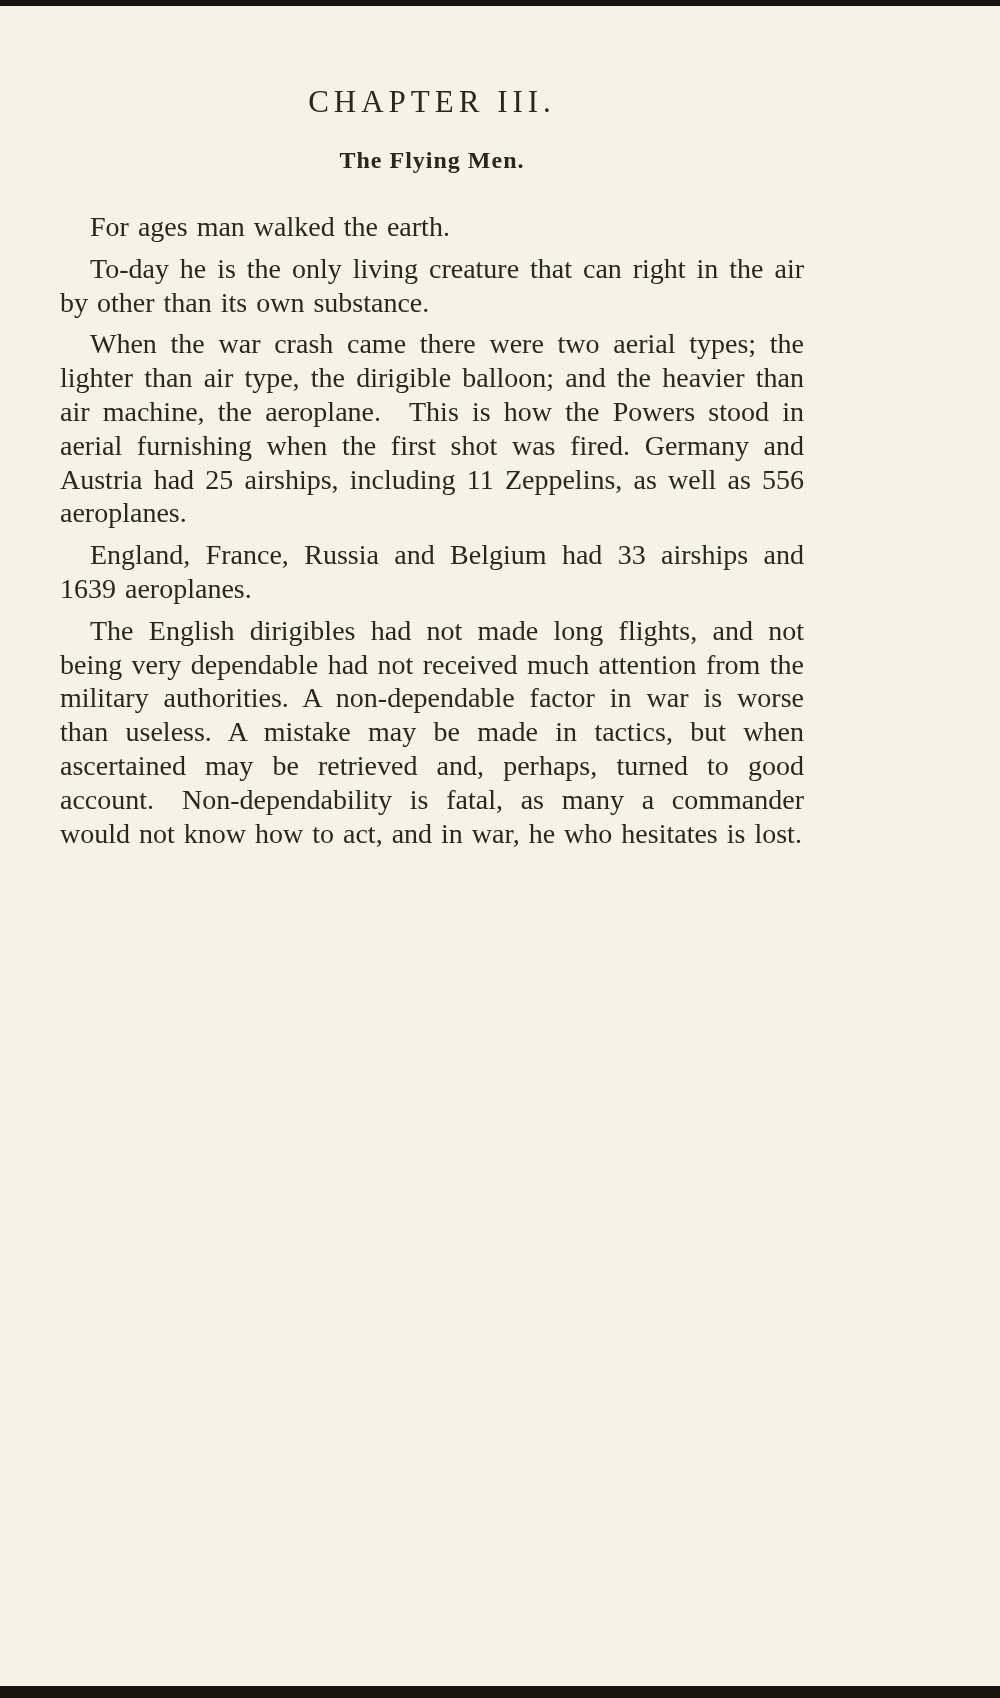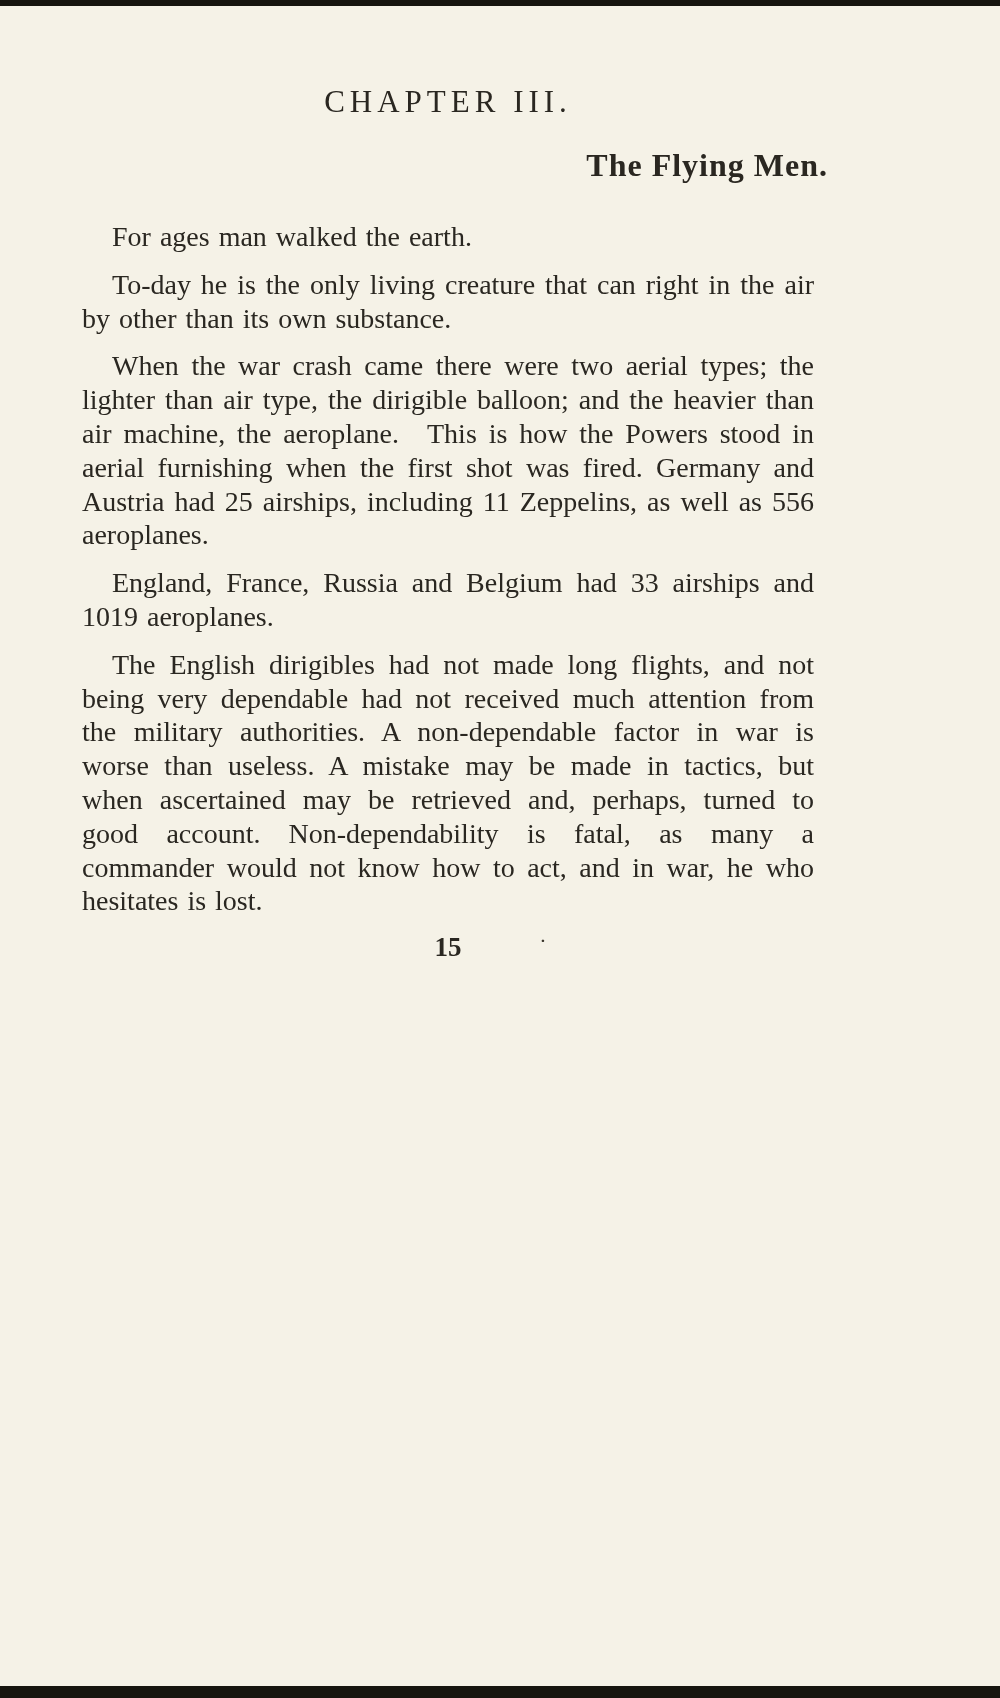--- a/index.html
+++ b/index.html
@@ -17,46 +17,46 @@
     width: 100%; height: 6px;
     background: #17150f;
   }
   .scan-edge-bottom {
     position: absolute; bottom: 0; left: 0;
     width: 100%; height: 12px;
     background: #17150f;
   }
   .page {
     position: absolute;
-    left: 68px; top: 0;
+    left: 52px; top: 0;
     width: 760px;
   }
   .chapter {
     margin: 84px 0 0 0;
     text-align: center;
     font-size: 31px;
     font-weight: normal;
     letter-spacing: 5px;
   }
   .title {
     margin: 27px 0 0 0;
-    text-align: right;
-    font-size: 32px;
+    text-align: center;
+    font-size: 24px;
     font-weight: bold;
     letter-spacing: 1px;
   }
   .body {
     margin-top: 36px;
     font-size: 28px;
     line-height: 33.8px;
     text-align: justify;
     word-spacing: 2px;
   }
   .body p {
-    margin: 14px;
+    margin: 8px;
     text-indent: 30px;
   }
   .page-footer {
     margin-top: 10px;
     text-align: center;
     font-size: 27px;
     position: relative;
   }
   .pagenum { font-weight: bold; }
   .artifact-dot {
@@ -75,24 +75,20 @@
 <div class="page">
 
   <h1 class="chapter">CHAPTER III.</h1>
 
   <h2 class="title">The Flying Men.</h2>
 
   <div class="body">
     <p>For ages man walked the earth.</p>
     <p>To-day he is the only living creature that can right in the air by other than its own substance.</p>
     <p>When the war crash came there were two aerial types; the lighter than air type, the dirigible balloon; and the heavier than air machine, the aeroplane. This is how the Powers stood in aerial furnishing when the first shot was fired. Germany and Austria had 25 airships, including 11 Zeppelins, as well as 556 aeroplanes.</p>
-    <p>England, France, Russia and Belgium had 33 airships and 1019 aeroplanes.</p>
+    <p>England, France, Russia and Belgium had 33 airships and 1639 aeroplanes.</p>
     <p>The English dirigibles had not made long flights, and not being very dependable had not received much attention from the military authorities. A non-dependable factor in war is worse than useless. A mistake may be made in tactics, but when ascertained may be retrieved and, perhaps, turned to good account. Non-dependability is fatal, as many a commander would not know how to act, and in war, he who hesitates is lost.</p>
   </div>
 
-  <div class="page-footer">
-    <span class="pagenum">15</span>
-    <span class="artifact-dot">·</span>
-  </div>
 
 </div>
 
 <div class="scan-edge-bottom"></div>
 
 </body></html>

